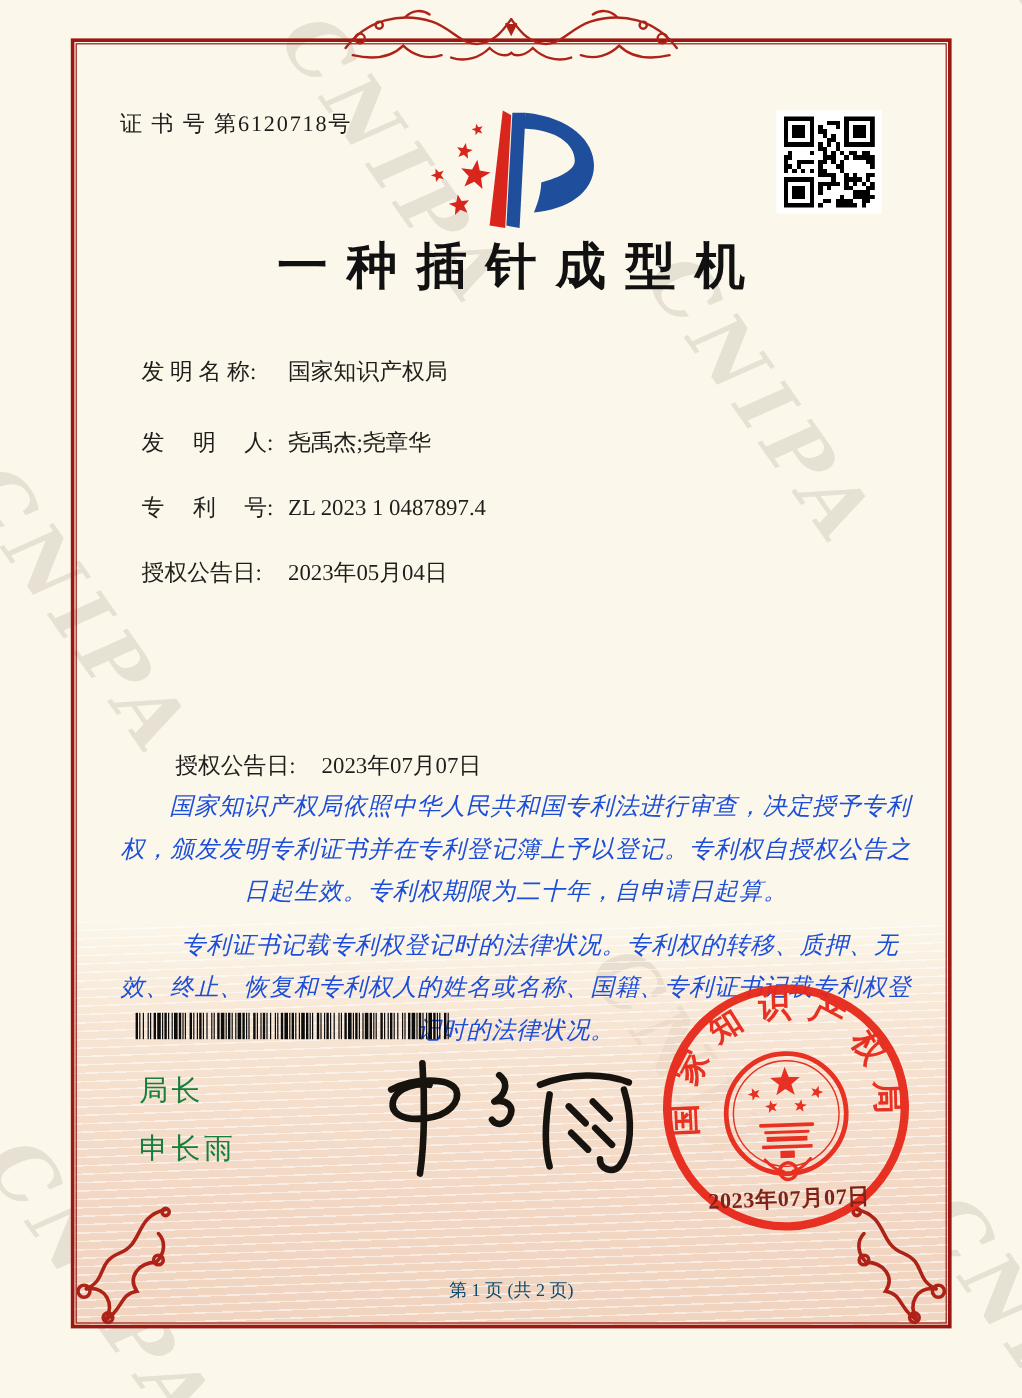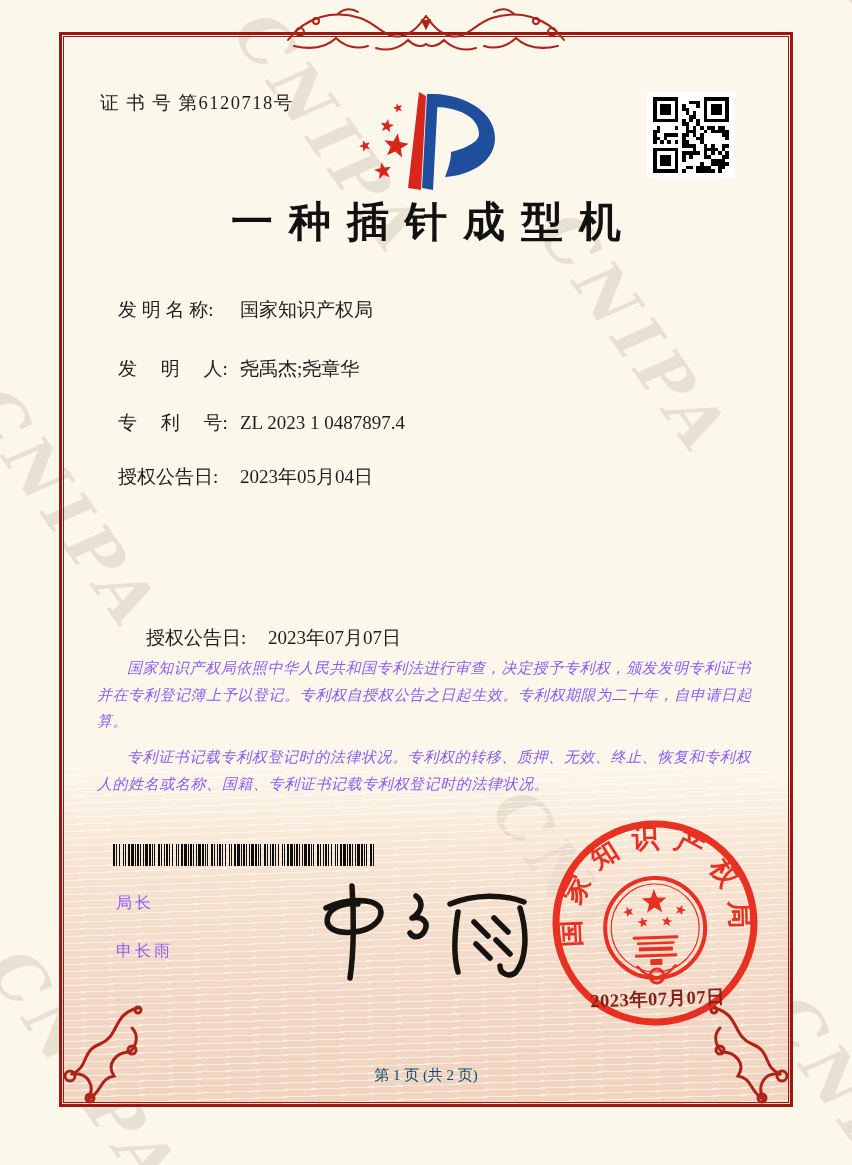--- a/index.html
+++ b/index.html
@@ -40,30 +40,30 @@
     font-size:42px;font-weight:bold;letter-spacing:16px;padding-left:16px;box-sizing:border-box;color:#111;
   }
 
   
   .frow{position:absolute;left:118px;font-size:19px;white-space:nowrap;color:#201e1c;}
   .frow .flabel{display:inline-block;min-width:112px;margin-right:10px;}
   .grant-no-group{position:absolute;left:315px;top:0;white-space:nowrap;}
   .grant-no-group .flabel{min-width:0;margin-right:10px;}
 
   
-  .paras{position:absolute;left:97px;top:655px;width:666px;font-style:italic;font-size:15px;line-height:1.78;letter-spacing:0.6px;color:#8b5cf6;}
+  .paras{position:absolute;left:97px;top:655px;width:666px;font-style:italic;font-size:20px;line-height:1.78;letter-spacing:0.6px;color:#1d4ed8;text-align:center;}
   .paras p{margin:0 0 9px 0;text-indent:2em;}
 
   
   .barcode{position:absolute;left:113px;top:844px;width:262px;height:22px;display:flex;align-items:stretch;}
   .barcode .b{background:#0c0c0c;height:100%;}
   .barcode .s{height:100%;}
 
   
-  .signer{position:absolute;left:116px;font-family:"Liberation Sans","DejaVu Sans",sans-serif;font-size:16px;letter-spacing:3px;color:#8b5cf6;}
+  .signer{position:absolute;left:116px;font-family:"Liberation Sans","DejaVu Sans",sans-serif;font-size:24px;letter-spacing:3px;color:#15803d;}
   .signer.t{top:893px;}
   .signer.n{top:941px;}
   .autograph{position:absolute;left:288px;top:874px;}
 
   
   .seal{position:absolute;left:548px;top:816px;width:214px;height:214px;transform:rotate(-2deg);opacity:0.95;}
   .seal svg{position:absolute;left:0;top:0;}
   .seal-date{
     position:absolute;left:0;top:170px;width:214px;text-align:center;
     font-size:18.5px;font-weight:bold;color:#79190f;letter-spacing:0.5px;

